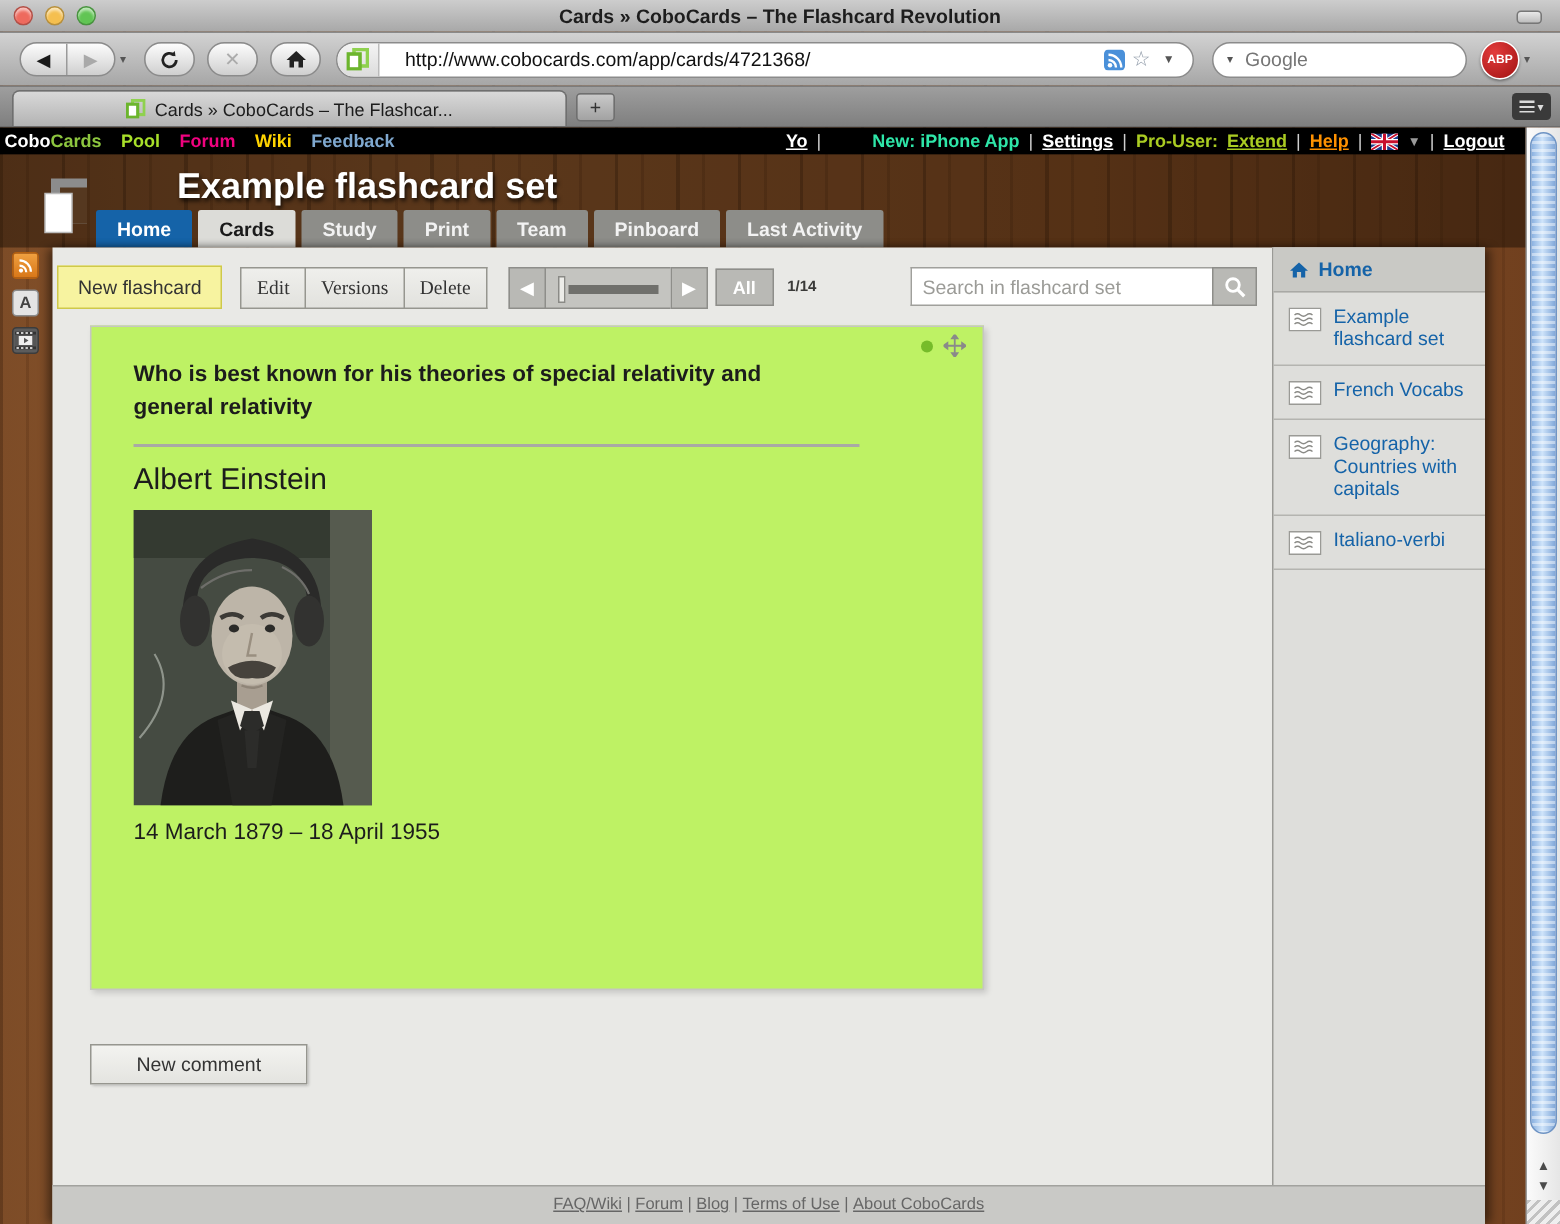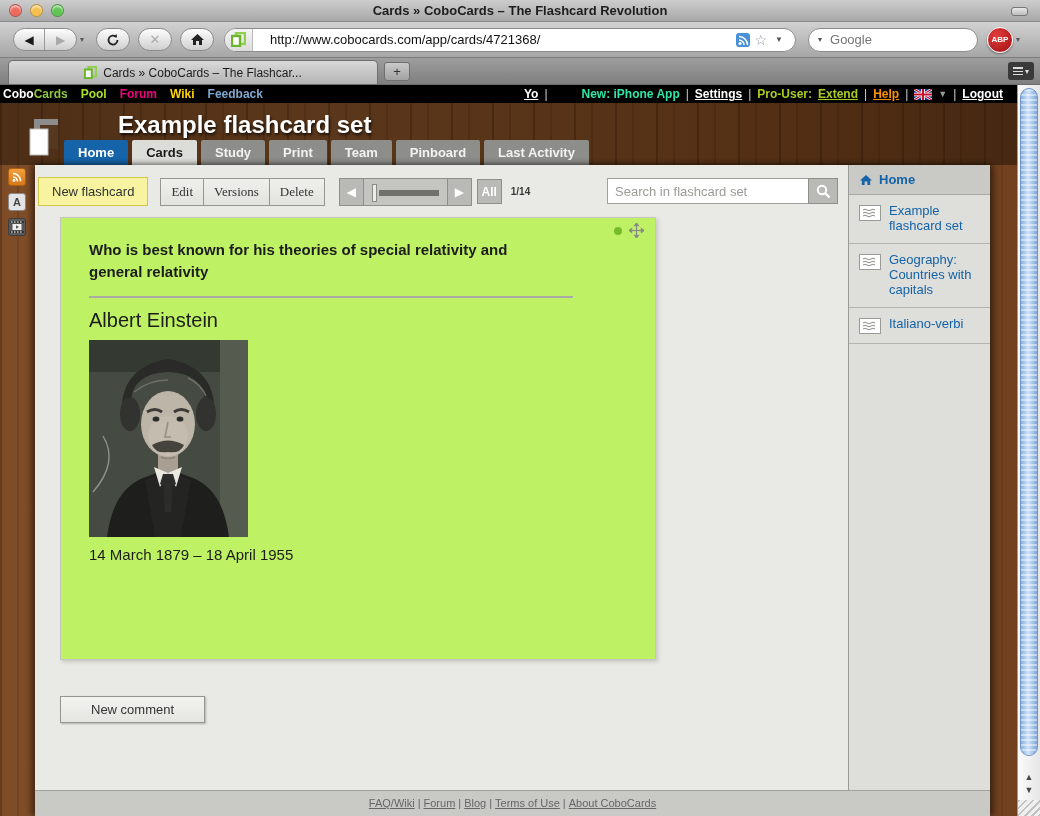--- a/index.html
+++ b/index.html
@@ -109,21 +109,21 @@
     border:1px solid #96968f; border-left:none; font-size:13px; color:#333;
     font-family:Liberation Serif, serif; }
   .btn-group .btn-grey:first-child{ border-left:1px solid #96968f; }
   .pager{ display:flex; align-items:center; margin-left:14px; }
   .pg-btn{ width:25px; height:28px; background:#b9b9b5; border:1px solid #8e8e8a;
     color:#fff; font-size:12px; display:flex; align-items:center; justify-content:center; }
   .pg-slider{ width:83px; height:28px; background:#c4c4c0; border:1px solid #8e8e8a; border-left:none; border-right:none;
     position:relative; }
   .pg-handle{ position:absolute; left:8px; top:5px; width:5px; height:18px; background:#ecece8; border:1px solid #8a8a86; }
   .pg-track{ position:absolute; left:15px; top:11px; width:60px; height:6px; background:#70706c; }
-  .pg-all{ width:25px; height:25px; margin-left:5px; background:#b9b9b5; border:1px solid #8e8e8a;
+  .pg-all{ width:39px; height:25px; margin-left:5px; background:#b9b9b5; border:1px solid #8e8e8a;
     color:#fff; font-size:12px; font-weight:bold; display:flex; align-items:center; justify-content:center; }
   .pg-counter{ margin-left:9px; font-size:10px; font-weight:bold; color:#3a3a38; }
   .set-search{ position:absolute; right:10px; top:13px; display:flex; }
   .set-search input{ width:201px; height:26px; border:1px solid #a0a09c; border-right:none; padding:0 7px;
     font-size:13px; color:#444; font-family:"Liberation Sans","DejaVu Sans",sans-serif; }
   .set-search input::placeholder{ color:#9b9b97; }
   .mag-btn{ width:30px; height:26px; background:#b9b9b5; border:1px solid #8e8e8a;
     display:flex; align-items:center; justify-content:center; }
 
   .edited{ position:absolute; left:25px; top:49px; width:541px; text-align:right;
@@ -446,20 +446,27 @@
           <rect x="0.5" y="0.5" width="21" height="15" fill="#fff" stroke="#9a9a96"></rect>
           <path d="M4 5 q2 -1.6 4 0 t4 0 t4 0 M4 8 q2 -1.6 4 0 t4 0 t4 0 M4 11 q2 -1.6 4 0 t4 0 t4 0" fill="none" stroke="#8a8a86" stroke-width="1"></path>
         </svg>
         <span class="txt">Example flashcard set</span>
       </div>
       <div class="sb-item">
         <svg class="cardicon" width="22" height="16" viewBox="0 0 22 16">
           <rect x="0.5" y="0.5" width="21" height="15" fill="#fff" stroke="#9a9a96"></rect>
           <path d="M4 5 q2 -1.6 4 0 t4 0 t4 0 M4 8 q2 -1.6 4 0 t4 0 t4 0 M4 11 q2 -1.6 4 0 t4 0 t4 0" fill="none" stroke="#8a8a86" stroke-width="1"></path>
         </svg>
+        <span class="txt">French Vocabs</span>
+      </div>
+      <div class="sb-item">
+        <svg class="cardicon" width="22" height="16" viewBox="0 0 22 16">
+          <rect x="0.5" y="0.5" width="21" height="15" fill="#fff" stroke="#9a9a96"></rect>
+          <path d="M4 5 q2 -1.6 4 0 t4 0 t4 0 M4 8 q2 -1.6 4 0 t4 0 t4 0 M4 11 q2 -1.6 4 0 t4 0 t4 0" fill="none" stroke="#8a8a86" stroke-width="1"></path>
+        </svg>
         <span class="txt">Geography: Countries with capitals</span>
       </div>
       <div class="sb-item">
         <svg class="cardicon" width="22" height="16" viewBox="0 0 22 16">
           <rect x="0.5" y="0.5" width="21" height="15" fill="#fff" stroke="#9a9a96"></rect>
           <path d="M4 5 q2 -1.6 4 0 t4 0 t4 0 M4 8 q2 -1.6 4 0 t4 0 t4 0 M4 11 q2 -1.6 4 0 t4 0 t4 0" fill="none" stroke="#8a8a86" stroke-width="1"></path>
         </svg>
         <span class="txt">Italiano-verbi</span>
       </div>
     </div>

